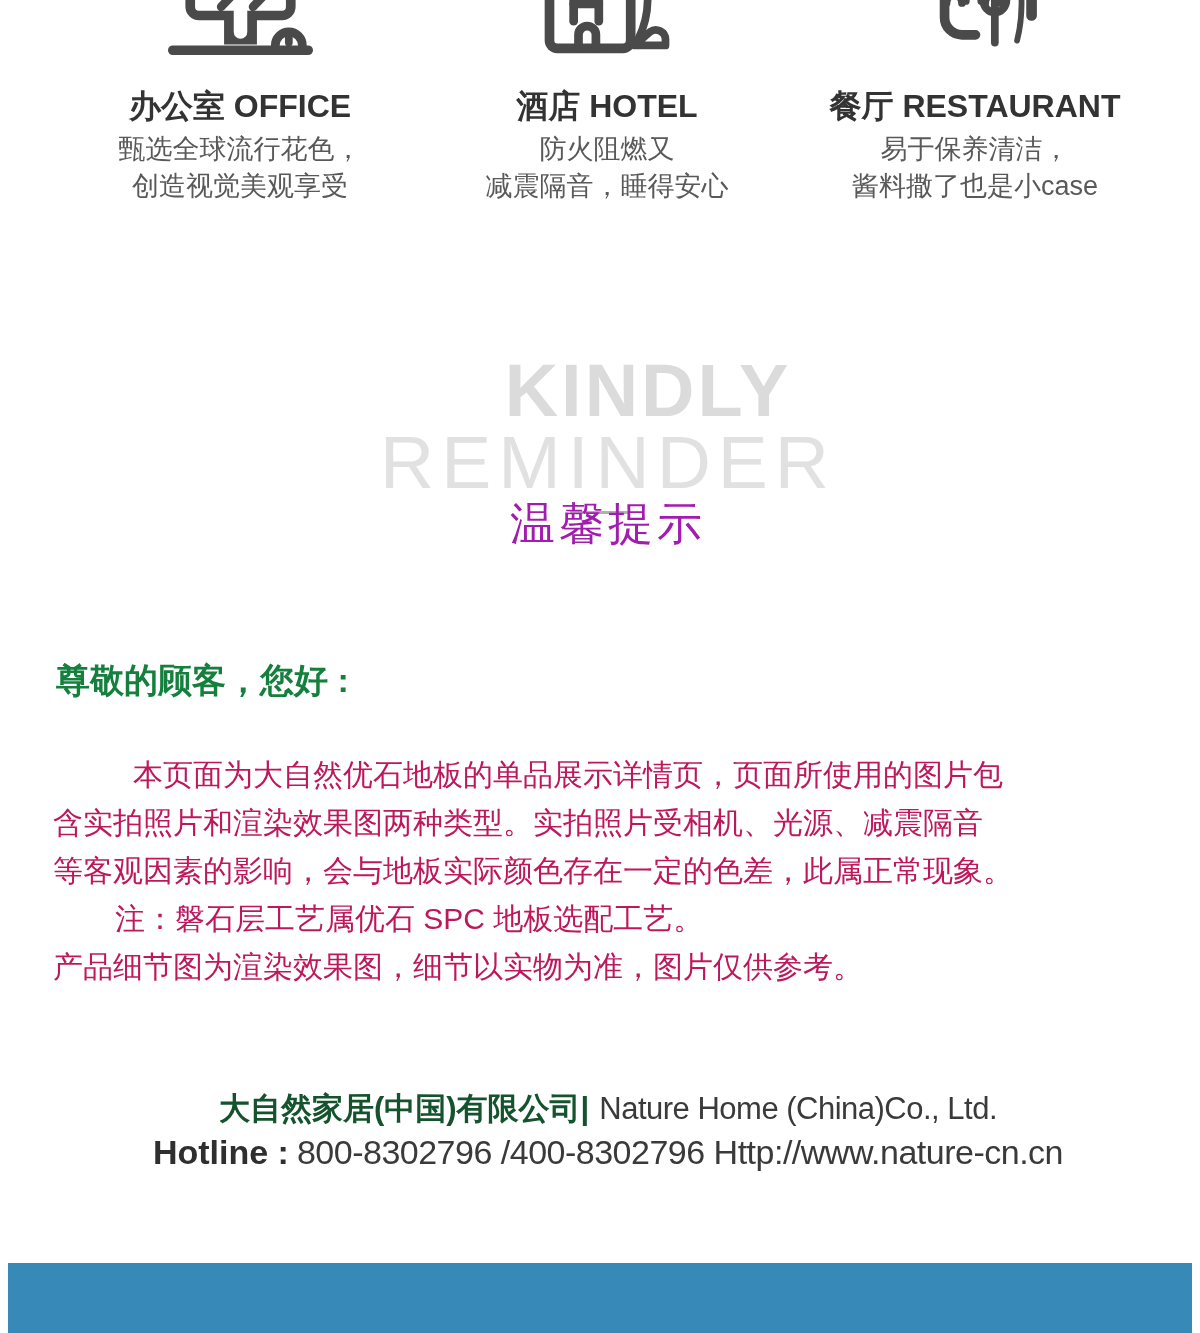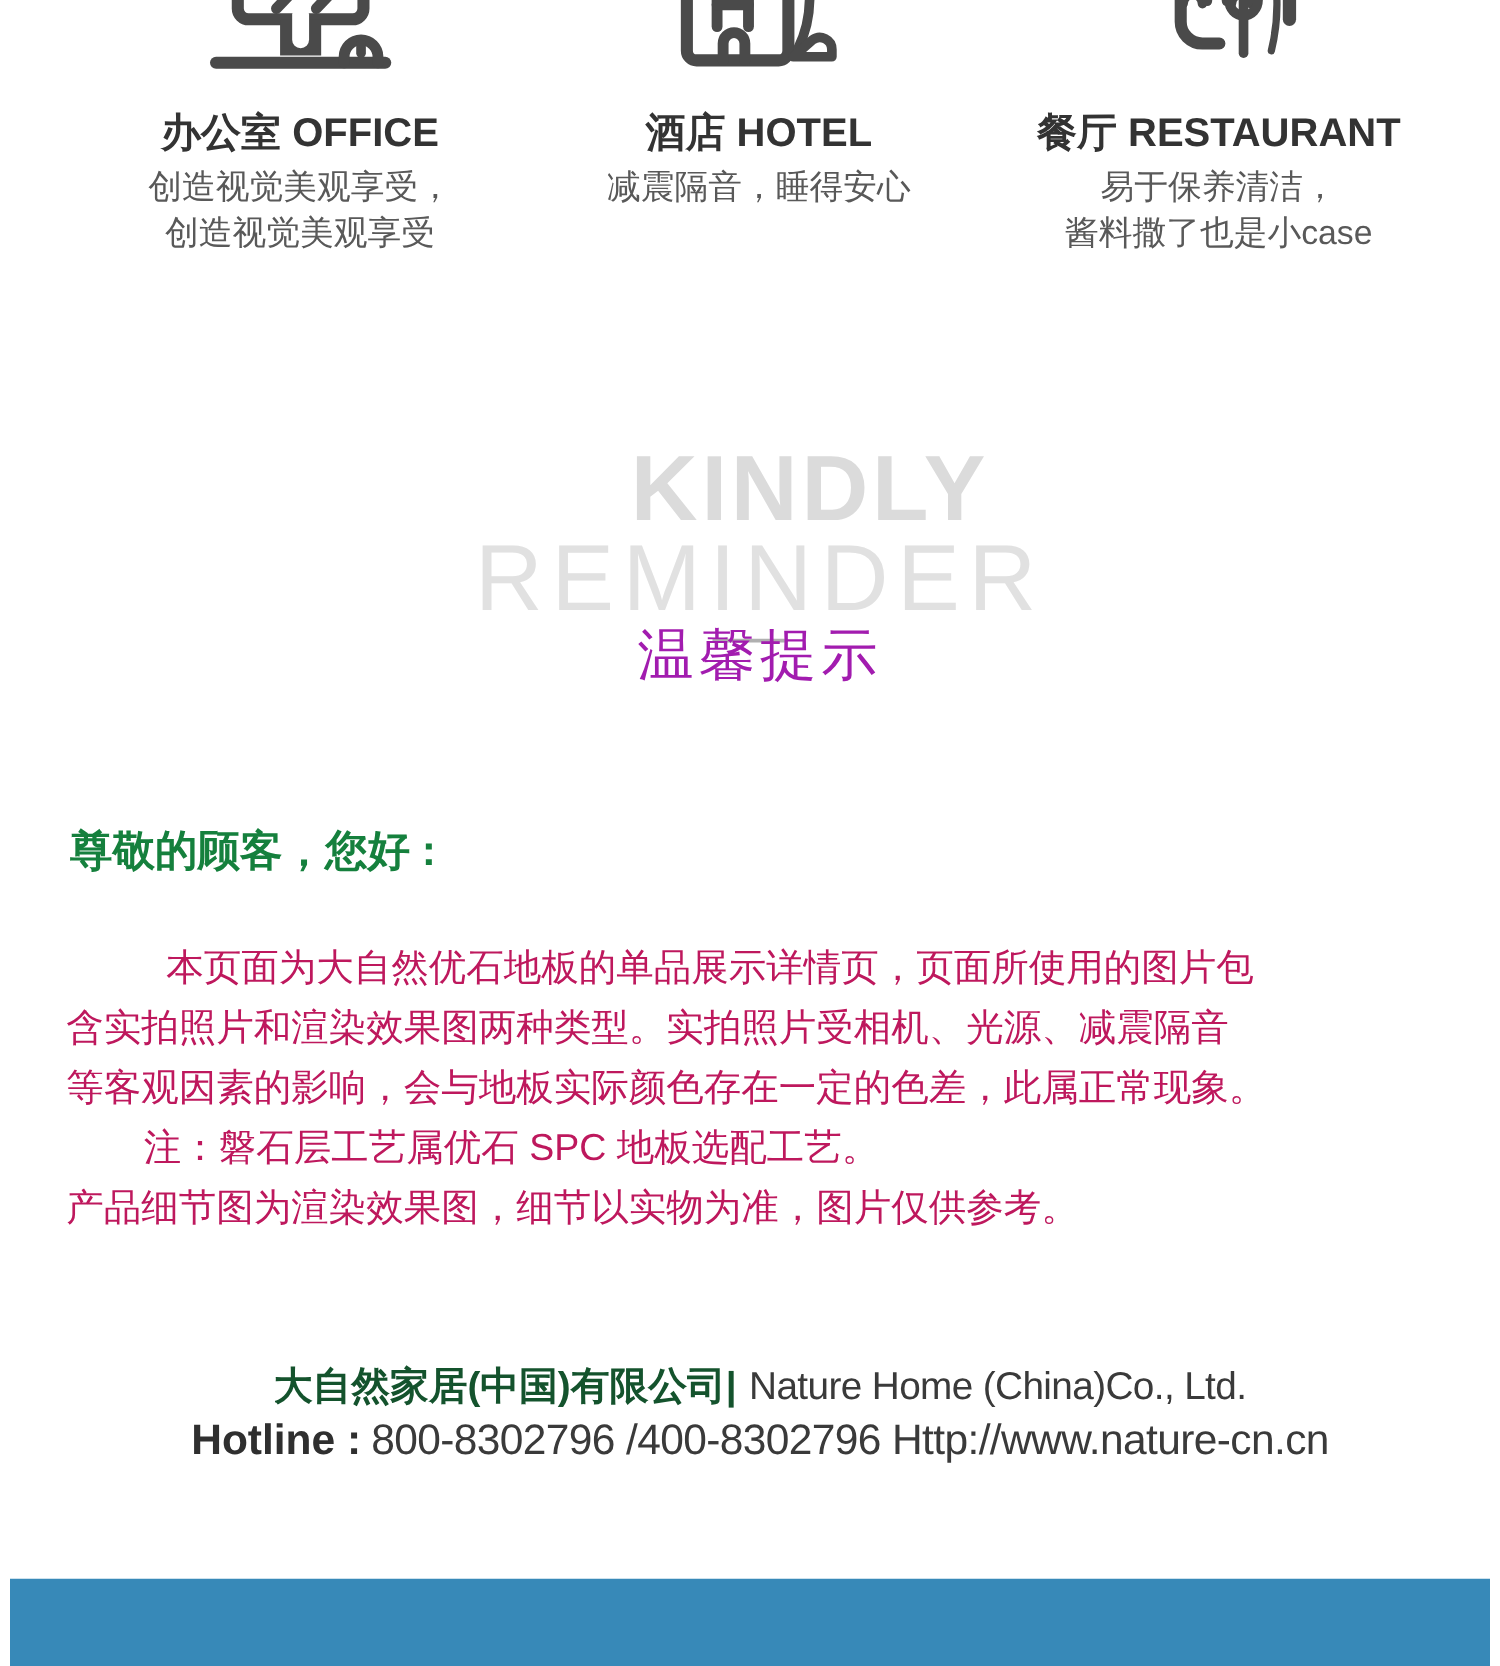--- a/index.html
+++ b/index.html
@@ -70,39 +70,40 @@
           <path class="ic" d="M93,7 L115,-16" stroke-width="9"></path>
           <path d="M80,16 V46" stroke="#4a4a4a" stroke-width="34" fill="none"></path>
           <path d="M80,12 V33" stroke="#ffffff" stroke-width="14" stroke-linecap="round" fill="none"></path>
           <path class="ic" d="M10,52 H150" stroke-width="10"></path>
           <path class="ic" d="M116,52 v-5 a14,14 0 0 1 28,0 v5" stroke-width="9"></path>
           <path class="ic" d="M130,37 v7" stroke-width="8"></path>
         </svg>
       </div>
       <div class="uc-title">办公室 OFFICE</div>
       <div class="uc-desc">
-        <div>创造视觉美观享受，</div>
+        <div>甄选全球流行花色，</div>
         <div>创造视觉美观享受</div>
       </div>
     </div>
 
     <div class="uc-col c2">
       <div class="uc-icon">
         <svg width="155" height="58" viewBox="0 0 160 60">
           <rect class="ic" x="20" y="-56" width="84" height="106" rx="8" stroke-width="10"></rect>
           <path class="ic" d="M45,-30 V22" stroke-width="9"></path>
           <path class="ic" d="M71,-30 V22" stroke-width="9"></path>
           <path class="ic" d="M45,4 H71" stroke-width="9"></path>
           <path class="ic" d="M50,50 V36 a9,9 0 0 1 18,0 V50" stroke-width="9"></path>
           <path class="ic" d="M118,-30 C124,-5 123,18 112,40" stroke-width="8"></path>
           <path class="ic" d="M108,47 L124,33 a10,10 0 0 1 16,8 v6 z" stroke-width="8"></path>
         </svg>
       </div>
       <div class="uc-title">酒店 HOTEL</div>
       <div class="uc-desc">
+        <div>防火阻燃又</div>
         <div>减震隔音，睡得安心</div>
       </div>
     </div>
 
     <div class="uc-col c3">
       <div class="uc-icon">
         <svg width="155" height="58" viewBox="0 0 160 60">
           <path class="ic" d="M50,3 a8,8 0 0 1 16,0" stroke-width="8"></path>
           <path class="ic" d="M70,1 a8,8 0 0 1 16,0" stroke-width="8"></path>
           <path class="ic" d="M90,3 a8,8 0 0 1 16,0" stroke-width="8"></path>

